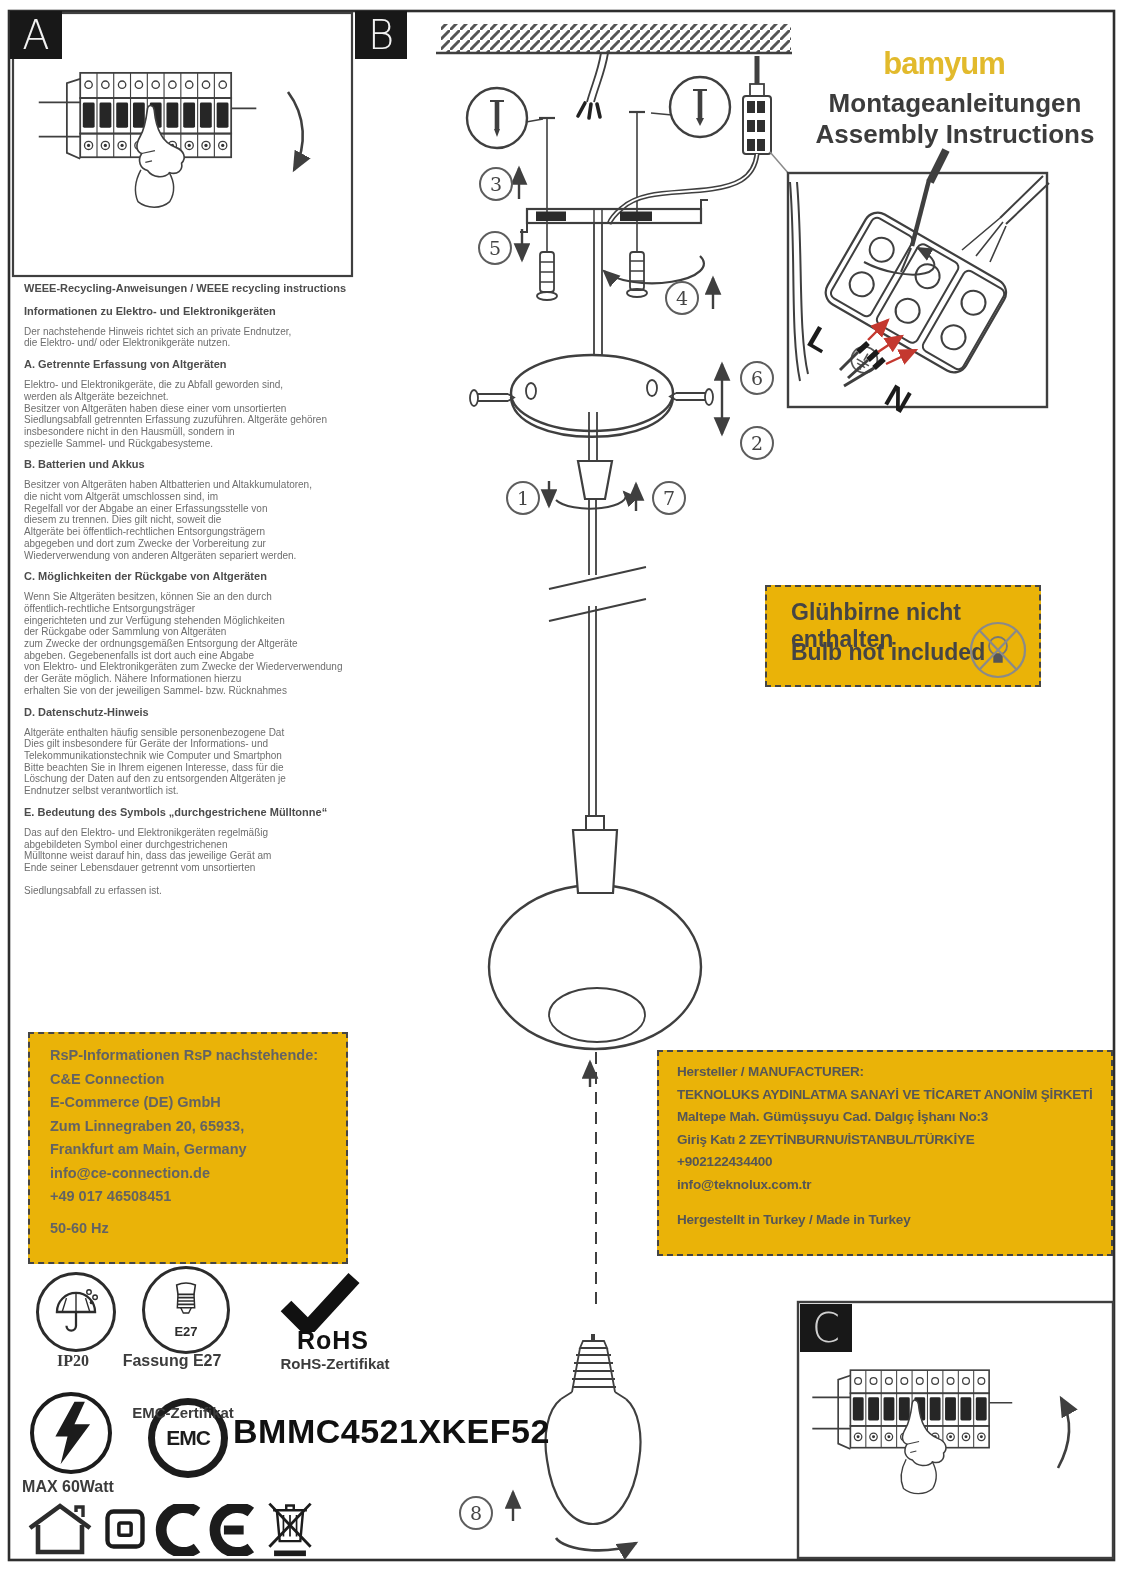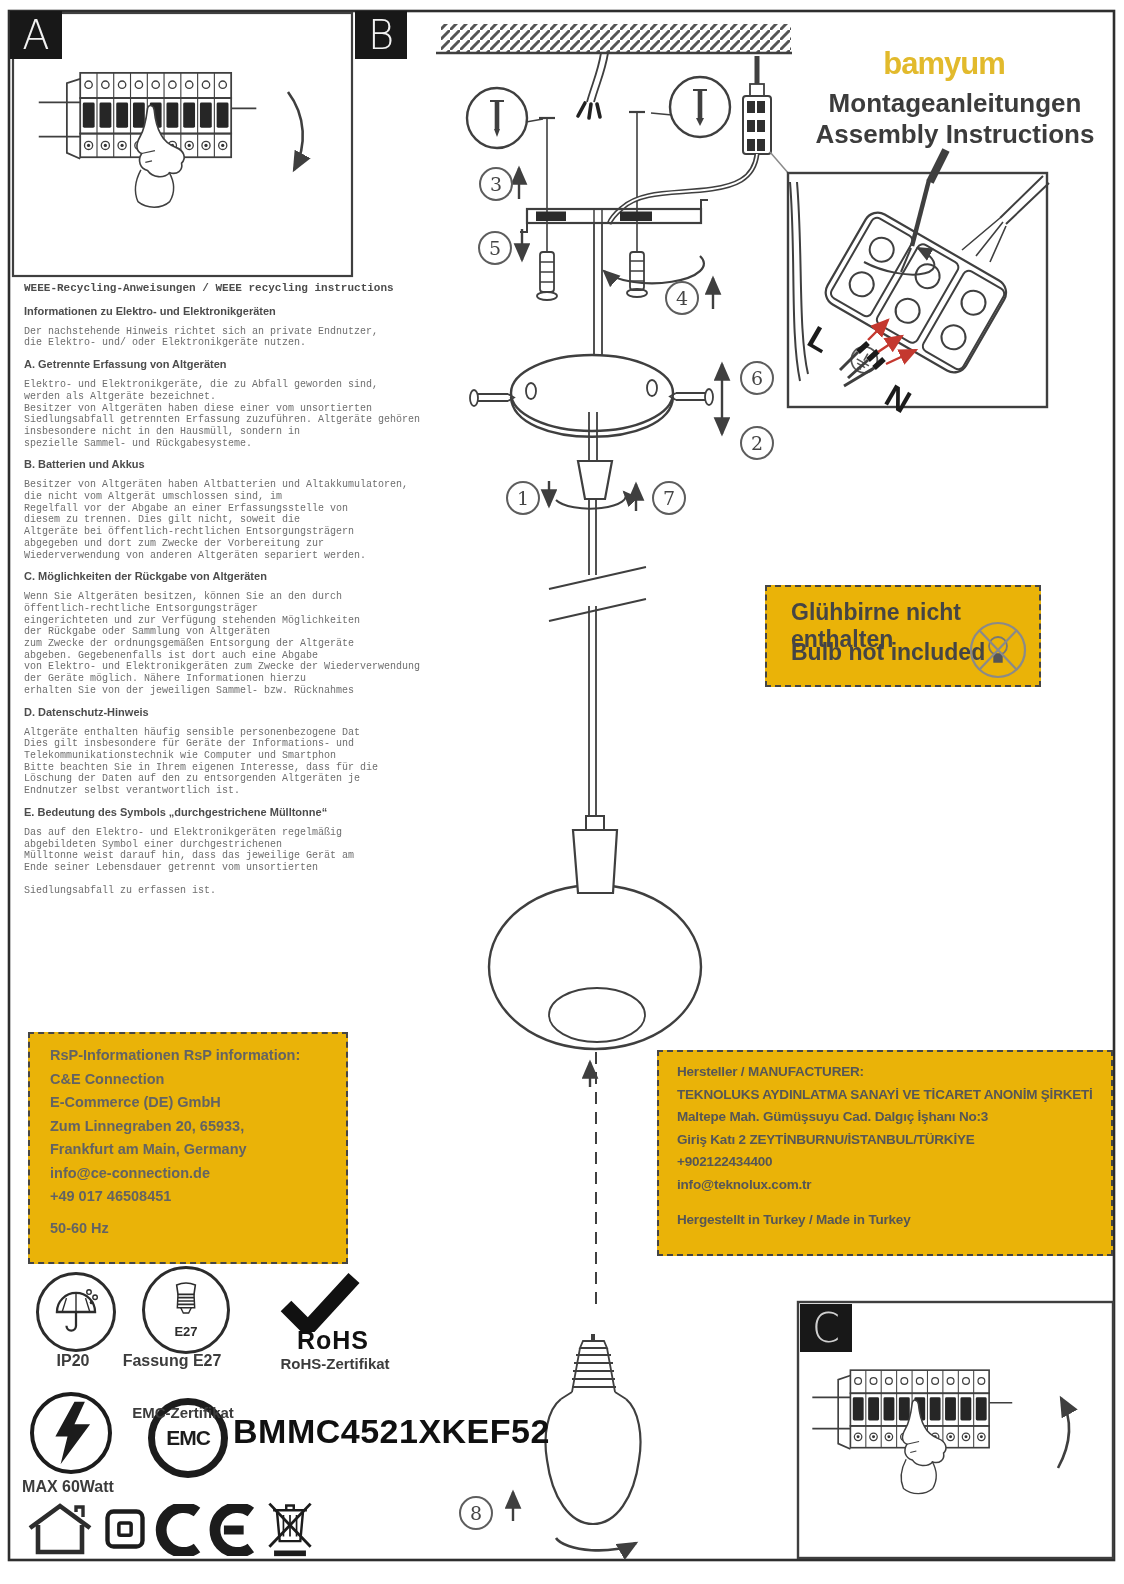--- a/index.html
+++ b/index.html
@@ -14,21 +14,21 @@
       display:flex;align-items:center;justify-content:center;z-index:3;}
   .brand{font-size:31px;font-weight:bold;color:#e2ba2c;letter-spacing:-1px;margin-top:28px;}
   .doc-title{font-size:26px;font-weight:bold;color:#3c3c3c;text-align:center;line-height:31px;}
   .step{width:30px;height:30px;border:2px solid #5d5d5d;border-radius:50%;
       font-family:"DejaVu Serif",serif;font-size:19px;color:#454545;
       display:flex;align-items:center;justify-content:center;background:rgba(255,255,255,.6);}
   
   #weee{left:24px;top:283px;width:424px;}
   #weee .w-title{font-size:11px;font-weight:bold;color:#4c4c4c;margin:0 0 10px 0;}
   #weee h4{font-size:11px;font-weight:bold;color:#4c4c4c;margin:9px 0 9px 0;}
-  #weee p{font-size:10px;line-height:11.7px;color:#6e6e6e;margin:0;white-space:pre-line;font-family:Liberation Mono, monospace;}
+  #weee p{font-size:10px;line-height:11.7px;color:#6e6e6e;margin:0;white-space:pre-line;}
   
   .dashed{border:2.5px dashed #454545;background:#eab308;}
   #notice{left:765px;top:585px;width:272px;height:98px;}
   #notice .n1{position:absolute;left:24px;top:12px;font-size:23px;font-weight:bold;color:#454545;}
   #notice .n2{position:absolute;left:24px;top:52px;font-size:23px;font-weight:bold;color:#454545;}
   #rsp{left:28px;top:1032px;width:316px;height:228px;}
   #rsp .line{font-size:14.5px;font-weight:bold;color:#636363;line-height:23.5px;}
   #rsp .inner{padding:10px 0 0 20px;}
   #rsp .freq{margin-top:8px;}
   #mfr{left:657px;top:1050px;width:452px;height:202px;}
@@ -348,21 +348,21 @@
     <svg class="abs" style="right:10px;bottom:4px;" width="62" height="62" viewBox="0 0 62 62">
       <circle cx="31" cy="31" r="27" fill="none" stroke="#8a8a8a" stroke-width="2.2"></circle>
       <circle cx="31" cy="27" r="9" fill="none" stroke="#777" stroke-width="1.8"></circle>
       <path d="M27,35 h8 v8 h-8 Z M27,39 h8 M27,43 h8" fill="#555" stroke="#555" stroke-width="1.4"></path>
       <path d="M12,11 L50,51 M50,11 L12,51" stroke="#8a8a8a" stroke-width="2.2"></path>
     </svg>
   </div>
 
   <div id="rsp" class="abs dashed txt">
     <div class="inner">
-      <div class="line">RsP-Informationen RsP information:</div>
+      <div class="line">RsP-Informationen RsP nachstehende:</div>
       <div class="line">C&amp;E Connection</div>
       <div class="line">E-Commerce (DE) GmbH</div>
       <div class="line">Zum Linnegraben 20, 65933,</div>
       <div class="line">Frankfurt am Main, Germany</div>
       <div class="line">info@ce-connection.de</div>
       <div class="line">+49 017 46508451</div>
       <div class="line freq">50-60 Hz</div>
     </div>
   </div>
 
@@ -381,21 +381,21 @@
   <div class="abs ring txt" style="left:36px;top:1272px;width:74px;height:74px;border:3.5px solid #2c2c2c;">
     <svg width="52" height="52" viewBox="0 0 60 60">
       <path d="M8,30 A22,22 0 0 1 52,30 Z" fill="none" stroke="#2c2c2c" stroke-width="2.6"></path>
       <path d="M30,9 V30 M19,14 L14,30 M41,14 L46,30" stroke="#2c2c2c" stroke-width="1.6" fill="none"></path>
       <path d="M30,30 V46 A5.5,5.5 0 0 1 19,46" fill="none" stroke="#2c2c2c" stroke-width="2.6"></path>
       <circle cx="45" cy="7" r="2.6" fill="none" stroke="#2c2c2c" stroke-width="1.6"></circle>
       <circle cx="52" cy="13" r="2.6" fill="none" stroke="#2c2c2c" stroke-width="1.6"></circle>
       <circle cx="48" cy="19" r="2.2" fill="#2c2c2c"></circle>
     </svg>
   </div>
-  <div class="abs cert-label txt" style="left:24px;top:1352px;width:98px;">IP20</div>
+  <div class="abs cert-label txt" style="left:24px;top:1352px;width:98px;font-family:Liberation Serif, serif;">IP20</div>
 
   <div class="abs ring txt" style="left:142px;top:1266px;width:82px;height:82px;border:3.5px solid #2c2c2c;flex-direction:column;">
     <svg width="40" height="42" viewBox="0 0 60 62">
       <path d="M16,4 Q30,-2 44,4 L42,18 H18 Z" fill="none" stroke="#2c2c2c" stroke-width="2.4"></path>
       <path d="M18,18 L17,38 H43 L42,18" fill="none" stroke="#2c2c2c" stroke-width="2.2"></path>
       <path d="M18,23 H42 M18,28 H42 M18,33 H42" stroke="#2c2c2c" stroke-width="2.4"></path>
       <path d="M22,38 L26,46 H34 L38,38" fill="none" stroke="#2c2c2c" stroke-width="2"></path>
     </svg>
     <span style="font-size:13px;font-weight:bold;color:#2c2c2c;">E27</span>
   </div>

